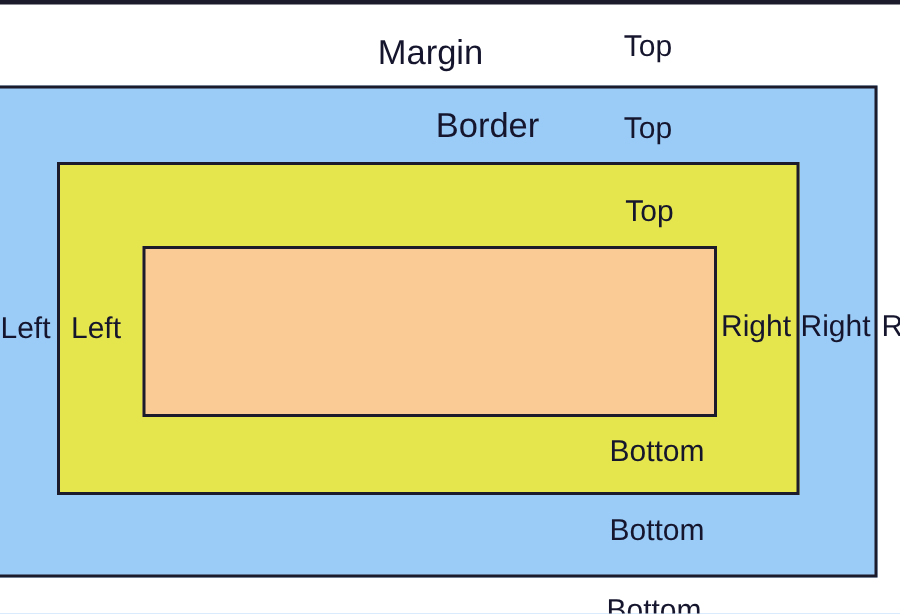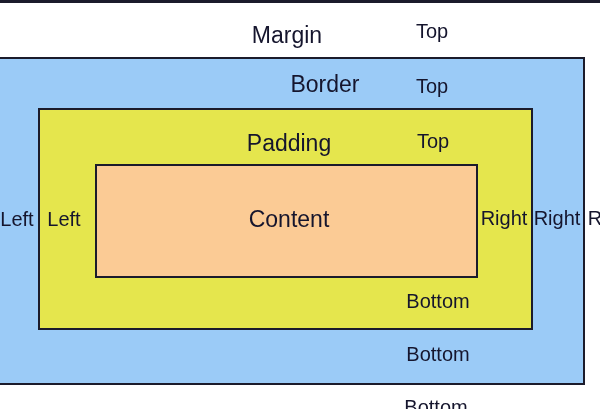--- a/index.html
+++ b/index.html
@@ -90,24 +90,22 @@
   <div class="box border-box"></div>
   <div class="box padding-box"></div>
   <div class="box content-box"></div>
 
   <span class="label big margin-label">Margin</span>
   <span class="label small margin-top">Top</span>
 
   <span class="label big border-label">Border</span>
   <span class="label small border-top">Top</span>
 
-  <span class="label big padding-label">Padding</span>
   <span class="label small padding-top">Top</span>
 
-  <span class="label big content-label">Content</span>
 
   <span class="label small border-left">Left</span>
   <span class="label small padding-left">Left</span>
 
   <span class="label small padding-right">Right</span>
   <span class="label small border-right">Right</span>
   <span class="label small margin-right">Right</span>
 
   <span class="label small padding-bottom">Bottom</span>
   <span class="label small border-bottom">Bottom</span>

